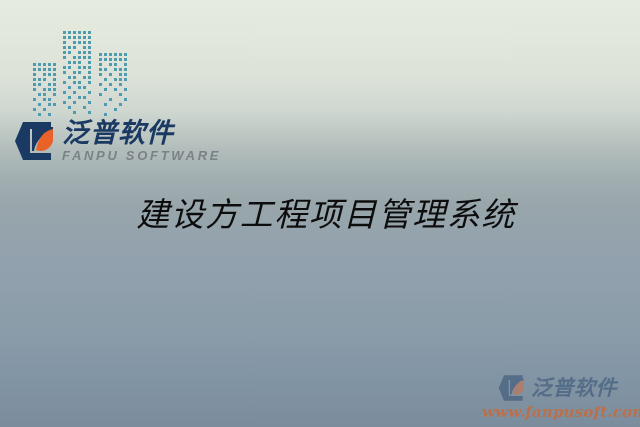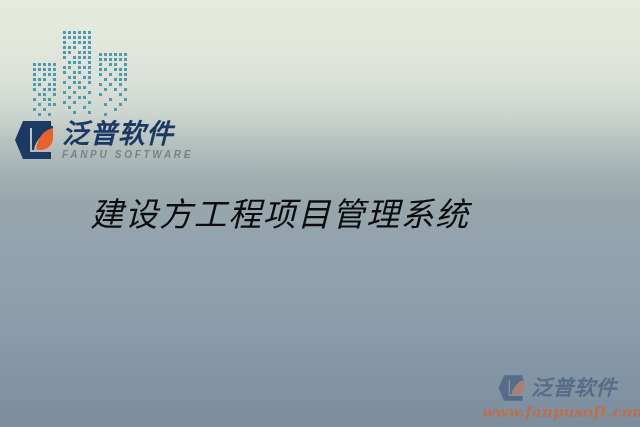--- a/index.html
+++ b/index.html
@@ -65,40 +65,41 @@
     font-family: "DejaVu Sans", "Liberation Sans", sans-serif;
     font-size: 27px;
     font-weight: 700;
     color: #1b3a63;
     letter-spacing: 1px;
     white-space: nowrap;
   }
   #brand .en {
     margin-top: 3px;
     font-family: "Liberation Sans", sans-serif;
-    font-size: 10px;
+    font-size: 13px;
     font-weight: 700;
     color: #7b8287;
     letter-spacing: 2.7px;
     white-space: nowrap;
   }
 
   
   #headline {
     position: absolute;
     left: 0;
     top: 193px;
     width: 560px;
     text-align: center;
     font-family: "DejaVu Serif", "Liberation Serif", serif;
     font-size: 33px;
     line-height: 44px;
     color: #0d0d0d;
     letter-spacing: 1.5px;
     white-space: nowrap;
+    padding-left: 46px;
   }
   #headline .line { display: block; }
 
   
   #watermark {
     position: absolute;
     right: 8px;
     bottom: 6px;
     width: 150px;
     text-align: center;

